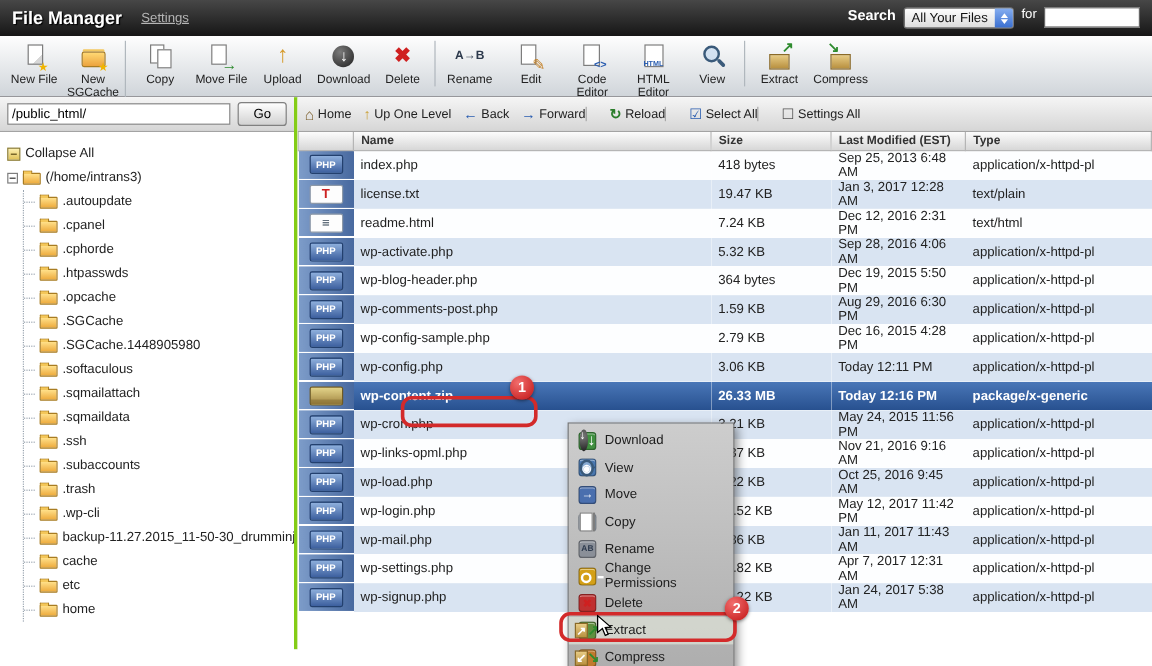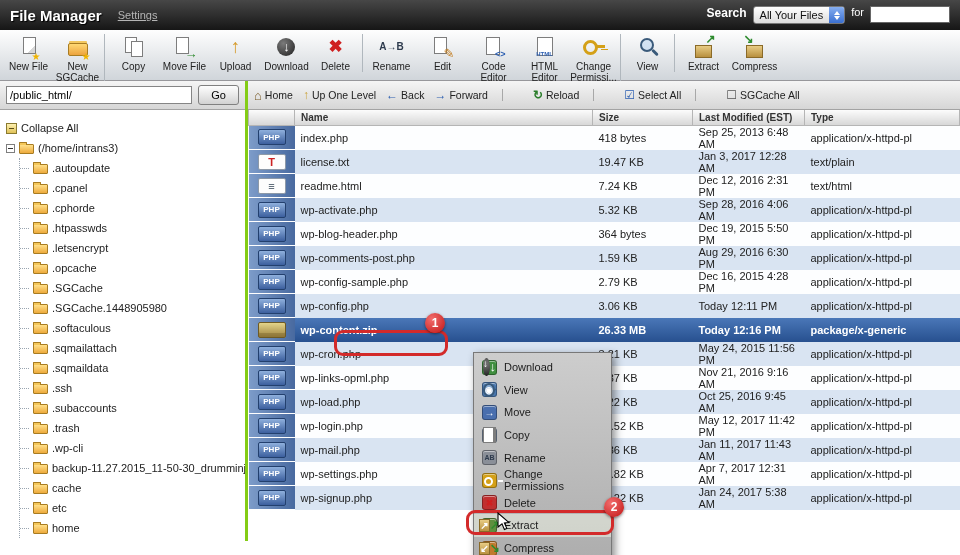--- a/index.html
+++ b/index.html
@@ -71,21 +71,21 @@
   .exp::before{content:"";position:absolute;left:1px;right:1px;top:3px;height:1px;background:#333}
   .ca-icon{width:11px;height:11px;background:linear-gradient(#fdf0b0,#e0c258);border:1px solid #8a7a30;flex:none;position:relative}
   .ca-icon::before{content:"";position:absolute;left:2px;right:2px;top:4px;height:1px;background:#5c4d16}
   .fold{position:relative;width:15px;height:10px;background:linear-gradient(#ffe08a,#edaa3c);border:1px solid #a87c22;border-radius:1px;flex:none;margin-top:2px}
   .fold::before{content:"";position:absolute;left:-1px;top:-3px;width:6px;height:2px;background:#f4c75a;border:1px solid #a87c22;border-bottom:none;border-radius:1px 1px 0 0}
   .tree-kids{margin-left:13px;border-left:1px dotted #9aa5b0}
   .conn{width:9px;border-top:1px dotted #9aa5b0;flex:none}
 
   
   .nav-item{display:flex;align-items:center;gap:3px;font-size:10.5px;color:#222;cursor:pointer;white-space:nowrap}
-  .nav-item.sep-after{border-right:1px solid #a8a8a8;padding-right:14px;margin-right:20px}
+  .nav-item.sep-after{border-right:1px solid #a8a8a8;padding-right:0;margin-right:9px}
   .ni{font-size:12px;line-height:1;font-style:normal}
   .ni.i-home-icon::before{content:"⌂";color:#7a5c28;font-weight:bold;font-size:13px}
   .ni.i-up-one-level-icon::before{content:"↑";color:#caa23a;font-weight:bold}
   .ni.i-back-icon::before{content:"←";color:#2a5db0;font-weight:bold}
   .ni.i-forward-icon::before{content:"→";color:#2a5db0;font-weight:bold}
   .ni.i-reload-icon::before{content:"↻";color:#2a7d2a;font-weight:bold}
   .ni.i-select-all-icon::before{content:"☑";color:#2a5db0}
   .ni.i-unselect-all-icon::before{content:"☐";color:#555}
 
   
@@ -202,24 +202,20 @@
     <div class="tbtn">
       <span class="tbi i-code-editor-icon"></span>
       <span class="tbl">Code Editor</span>
     </div>
 
     <div class="tbtn">
       <span class="tbi i-html-editor-icon"></span>
       <span class="tbl">HTML Editor</span>
     </div>
 
-    <div class="tbtn sep-after">
-      <span class="tbi i-change-permissions-icon"></span>
-      <span class="tbl">Change Permissi...</span>
-    </div>
 
     <div class="tbtn sep-after">
       <span class="tbi i-view-icon"></span>
       <span class="tbl">View</span>
     </div>
 
     <div class="tbtn">
       <span class="tbi i-extract-icon"></span>
       <span class="tbl">Extract</span>
     </div>
@@ -267,25 +263,20 @@
             <span class="fold"></span>
             <span>.cphorde</span>
           </div>
 
           <div class="tree-row">
             <span class="conn"></span>
             <span class="fold"></span>
             <span>.htpasswds</span>
           </div>
 
-          <div class="tree-row">
-            <span class="conn"></span>
-            <span class="fold"></span>
-            <span>.letsencrypt</span>
-          </div>
 
           <div class="tree-row">
             <span class="conn"></span>
             <span class="fold"></span>
             <span>.opcache</span>
           </div>
 
           <div class="tree-row">
             <span class="conn"></span>
             <span class="fold"></span>
@@ -396,21 +387,21 @@
           <span>Reload</span>
         </div>
 
         <div class="nav-item sep-after">
           <i class="ni i-select-all-icon"></i>
           <span>Select All</span>
         </div>
 
         <div class="nav-item">
           <i class="ni i-unselect-all-icon"></i>
-          <span>SGCache All</span>
+          <span>Settings All</span>
         </div>
 
     </div>
     <table class="filetable">
       <colgroup>
           <col style="width:46px">
           <col style="width:298px">
           <col style="width:100px">
           <col style="width:112px">
           <col>

